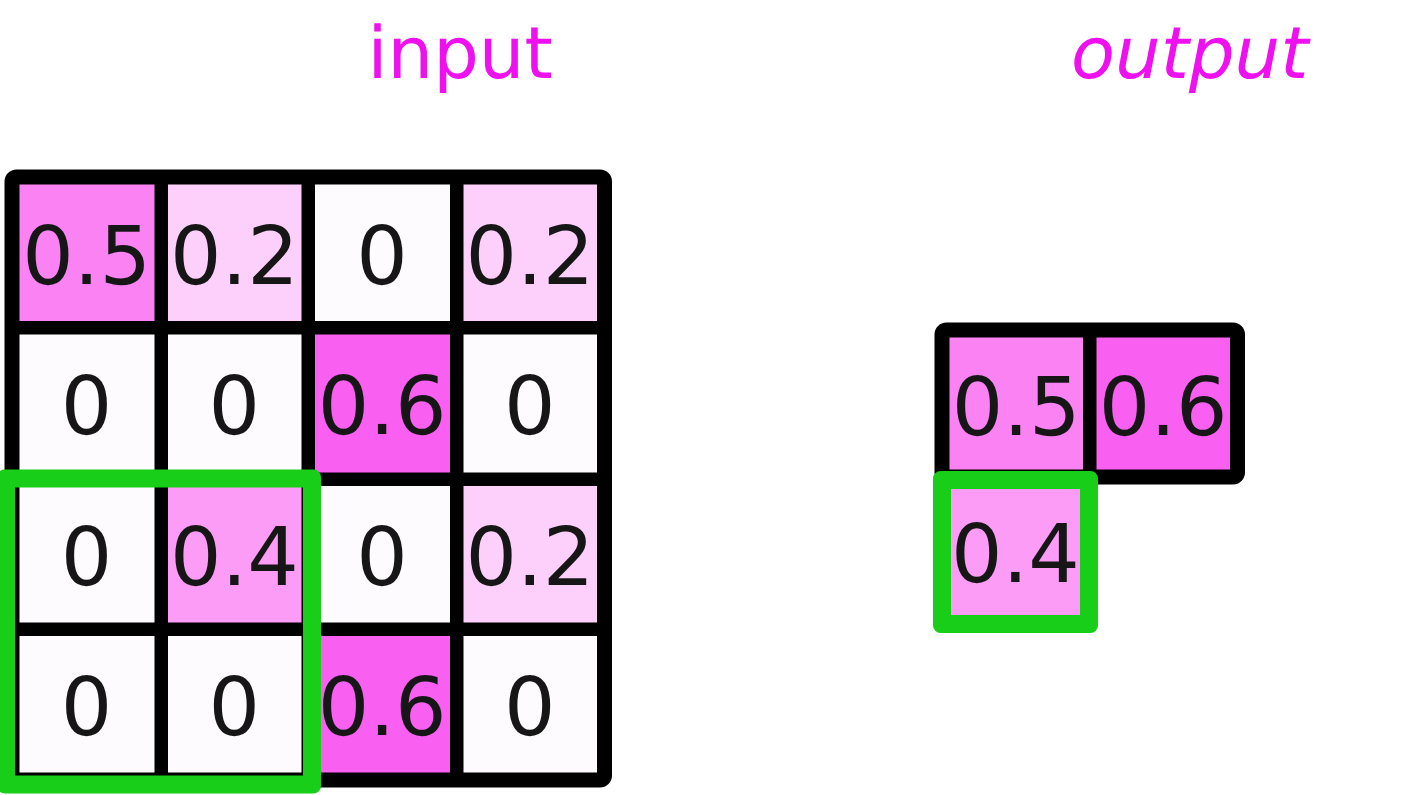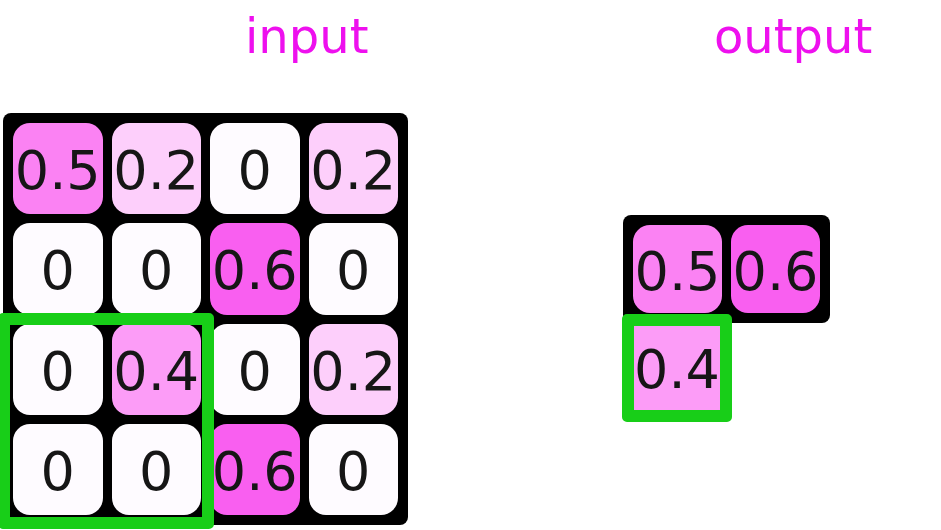--- a/index.html
+++ b/index.html
@@ -10,21 +10,21 @@
     --green:#18CE18;
   }
   .title{
     position:absolute;
     font-size:48px;
     line-height:1.25;
     color:var(--magenta);
     white-space:nowrap;
   }
   #input-title{left:245px;top:6px;}
-  #output-title{left:714px;top:6px;}
+  #output-title{left:714px;top:6px;font-style:italic;}
 
   .black-grid{
     position:absolute;
     background:#000;
     border-radius:8px;
     display:grid;
     gap:9px;
     padding:10px;
     box-sizing:border-box;
   }
@@ -38,21 +38,20 @@
     grid-template-columns:repeat(2,1fr);
     grid-template-rows:1fr;
   }
   .cell{
     display:flex;align-items:center;justify-content:center;
     font-size:54px;
     color:#161616;
     padding-top:4px;
     box-sizing:border-box;
     overflow:hidden;
-    border-radius:17px;
   }
   #input-highlight{
     position:absolute;
     left:-2px;top:313px;width:216px;height:216px;
     border:12px solid var(--green);
     border-radius:5px;
     box-sizing:border-box;
     background:transparent;
     pointer-events:none;
   }

